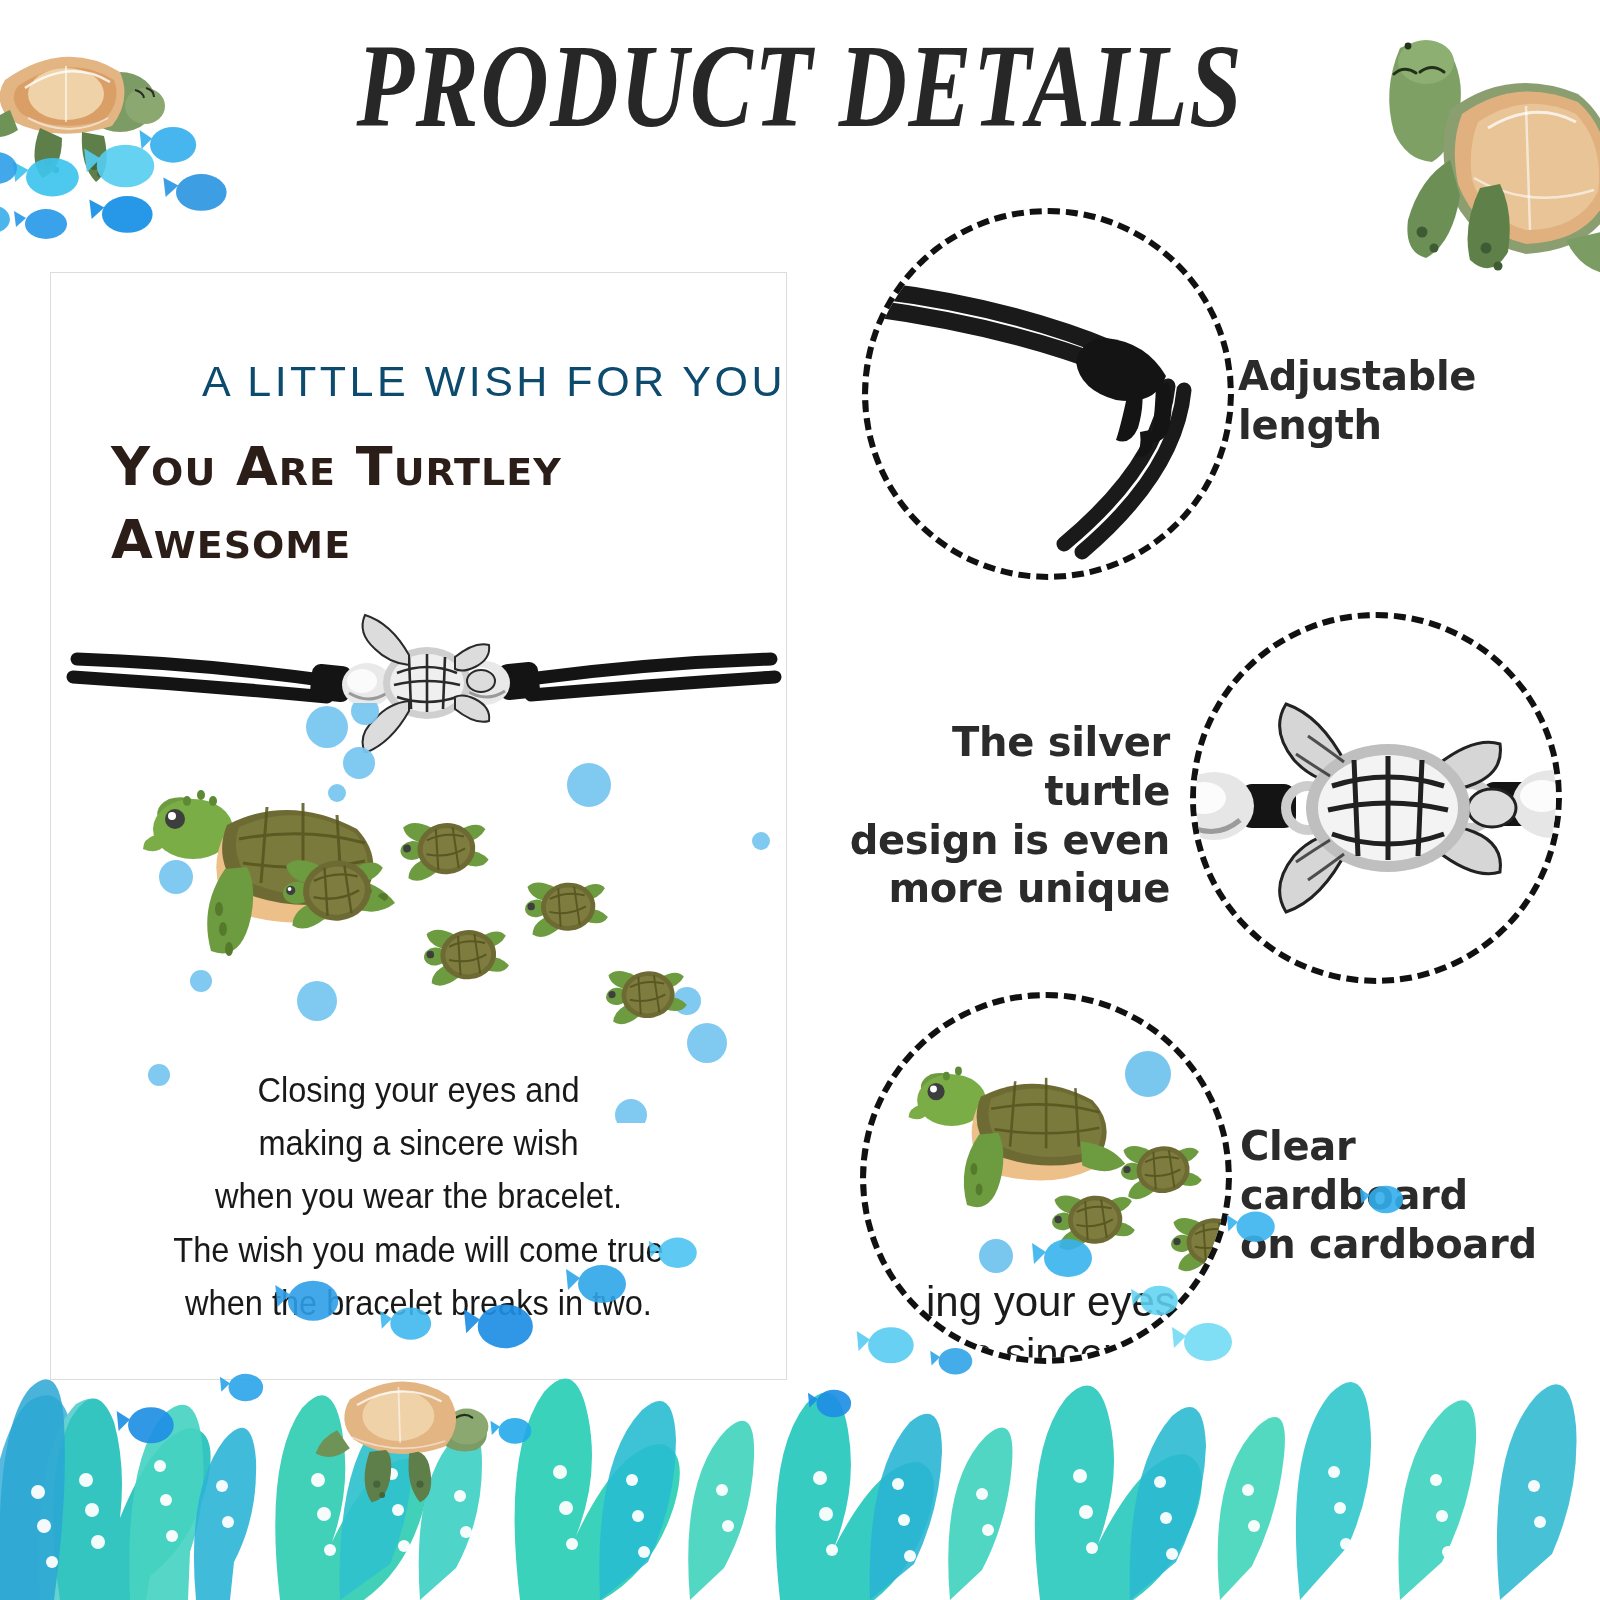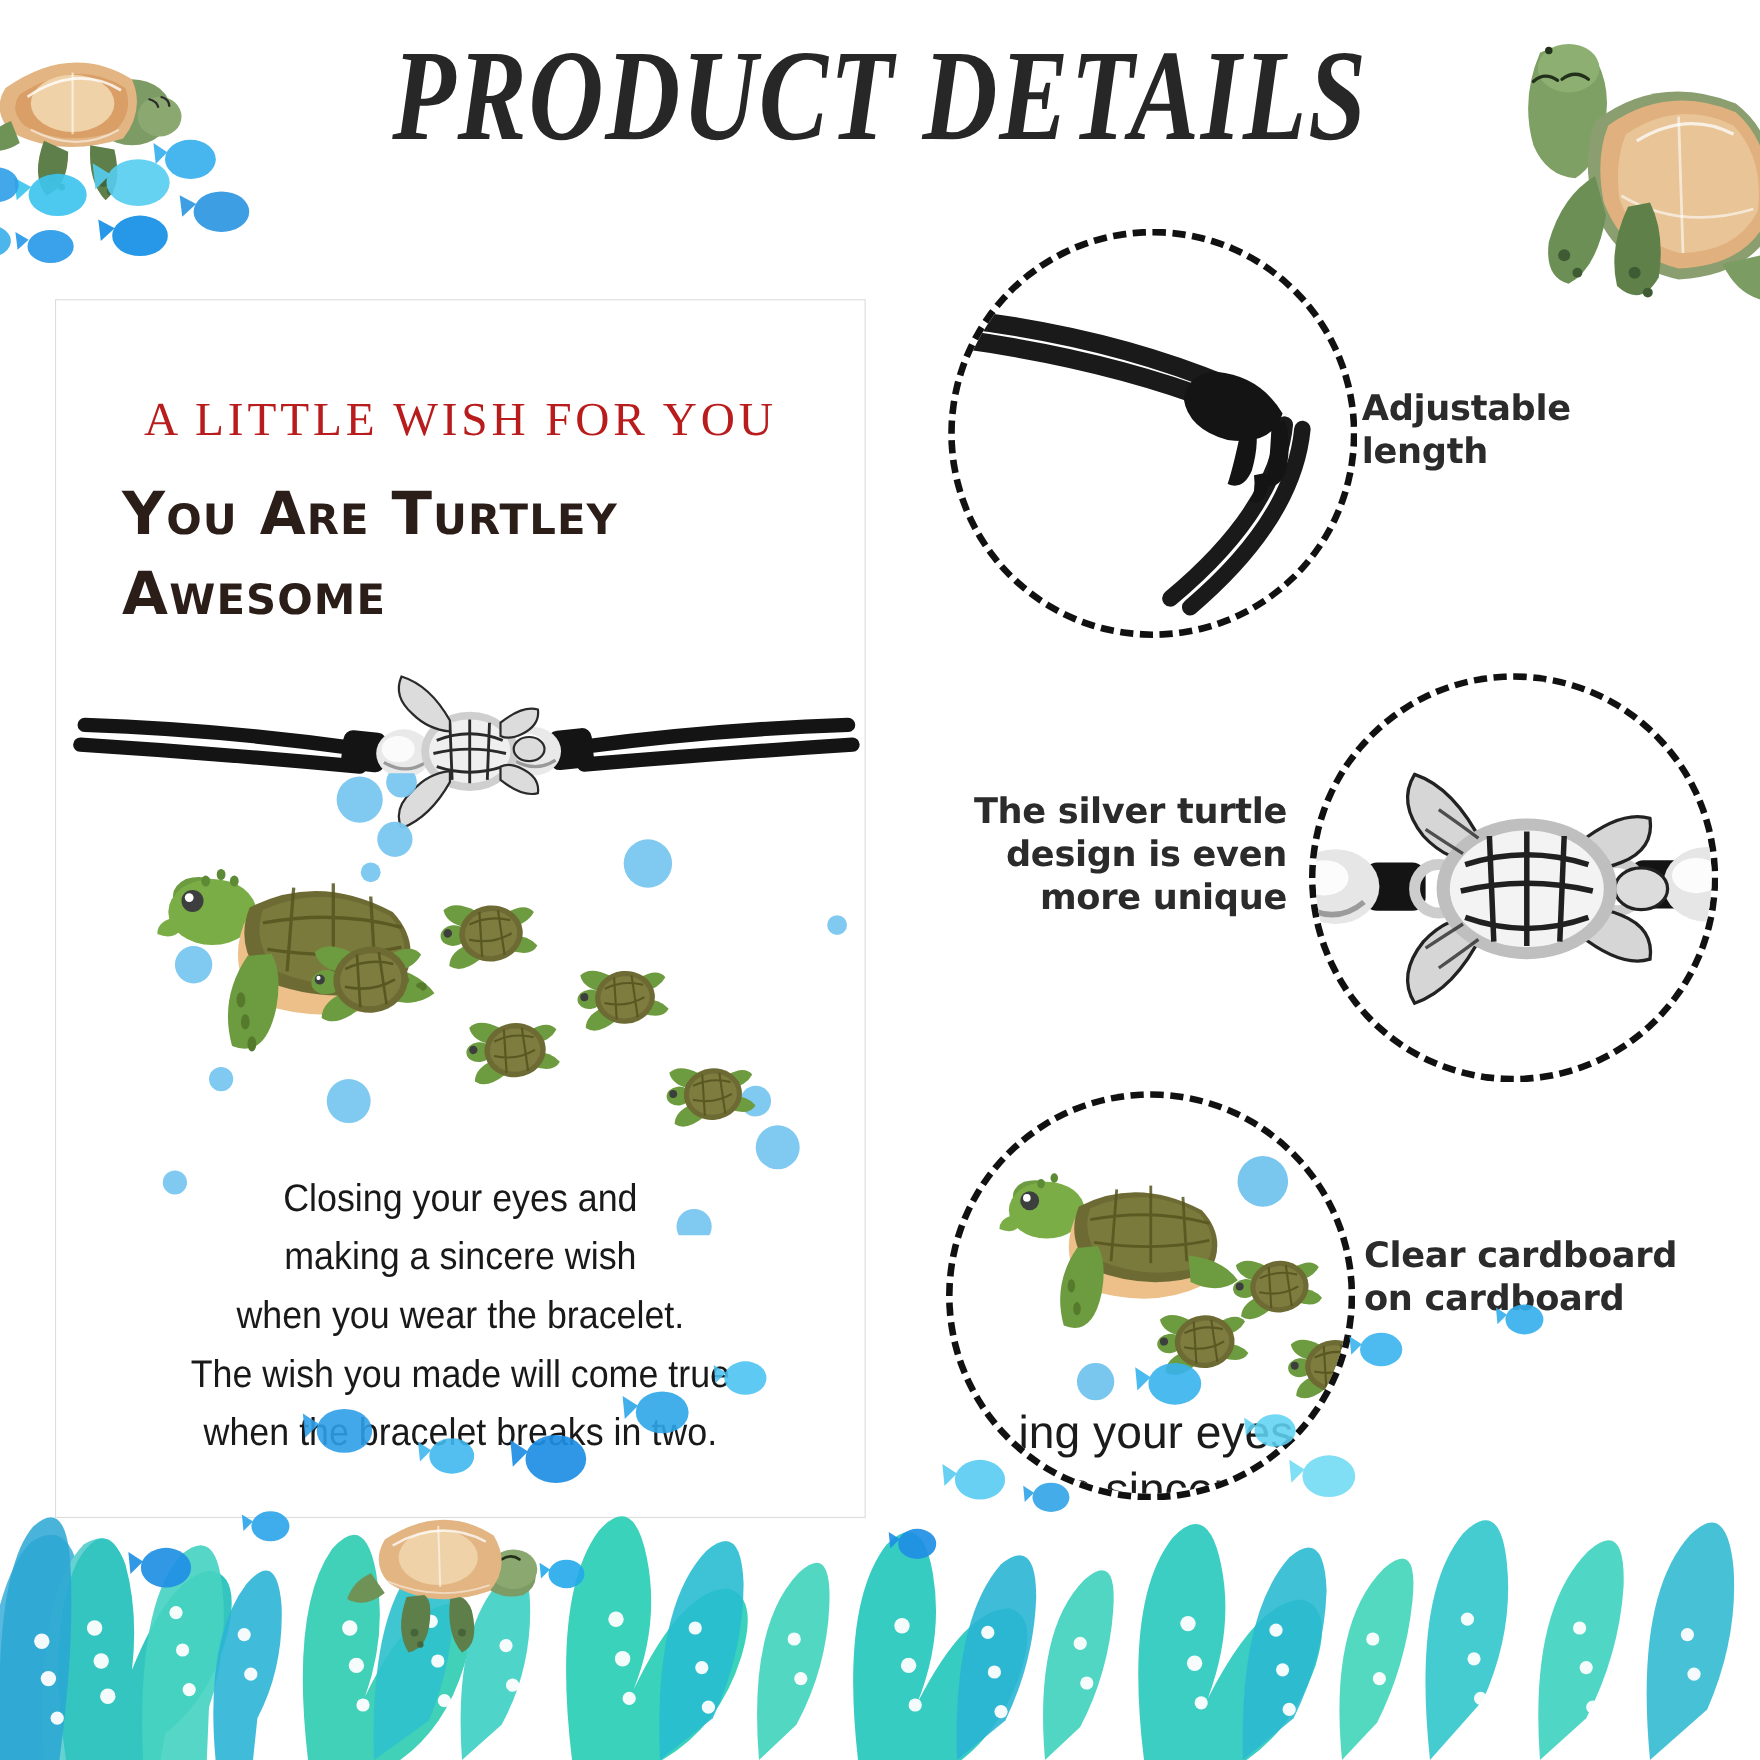--- a/index.html
+++ b/index.html
@@ -22,23 +22,23 @@
     white-space:nowrap;
   }
 
   
   .card {
     position:absolute; left:50px; top:272px; width:737px; height:1108px;
     background:#ffffff; border:1px solid #dcdcdc;
     overflow:hidden;
   }
   .card-line1 {
-    position:absolute; left:0; right:0; top:84px; text-align:center;
-    font-family:Liberation Serif, serif;
-    font-size:43px; letter-spacing:3.5px; color:#b91c1c;
+    position:absolute; left:0; right:0; top:84px; text-align:right;
+    font-family:Liberation Sans, sans-serif;
+    font-size:43px; letter-spacing:3.5px; color:#0c4a6e;
     font-variant:small-caps; white-space:nowrap;
   }
   .card-line2 {
     position:absolute; left:60px; right:60px; top:158px; text-align:left;
     font-family:"DejaVu Sans", sans-serif;
     font-weight:700; font-size:54px; line-height:1.35;
     color:#2b1d18; font-variant:small-caps; letter-spacing:1px;
   }
   .card-para {
     position:absolute; left:22px; right:22px; top:790px; text-align:center;
@@ -51,21 +51,21 @@
   .bubble {
     position:absolute; border-radius:50%;
     border:6px dashed #111111; background:#fff;
   }
   .bubble-inner { position:absolute; inset:0; border-radius:50%; overflow:hidden; }
 
   
   .callout-label {
     position:absolute;
     font-family:"DejaVu Sans", sans-serif;
-    font-weight:700; font-size:32px; line-height:1.22;
+    font-weight:700; font-size:40px; line-height:1.22;
     color:#2b2b2b; letter-spacing:-0.3px;
   }
   #label-adjustable { left:1238px; top:352px; width:340px; text-align:left; }
   #label-silver     { left:820px;  top:718px; width:350px; text-align:right; }
   #label-printing   { left:1240px; top:1122px; width:350px; text-align:left; }
 
   svg { display:block; }
   .abs { position:absolute; }
 </style>
 </head>

